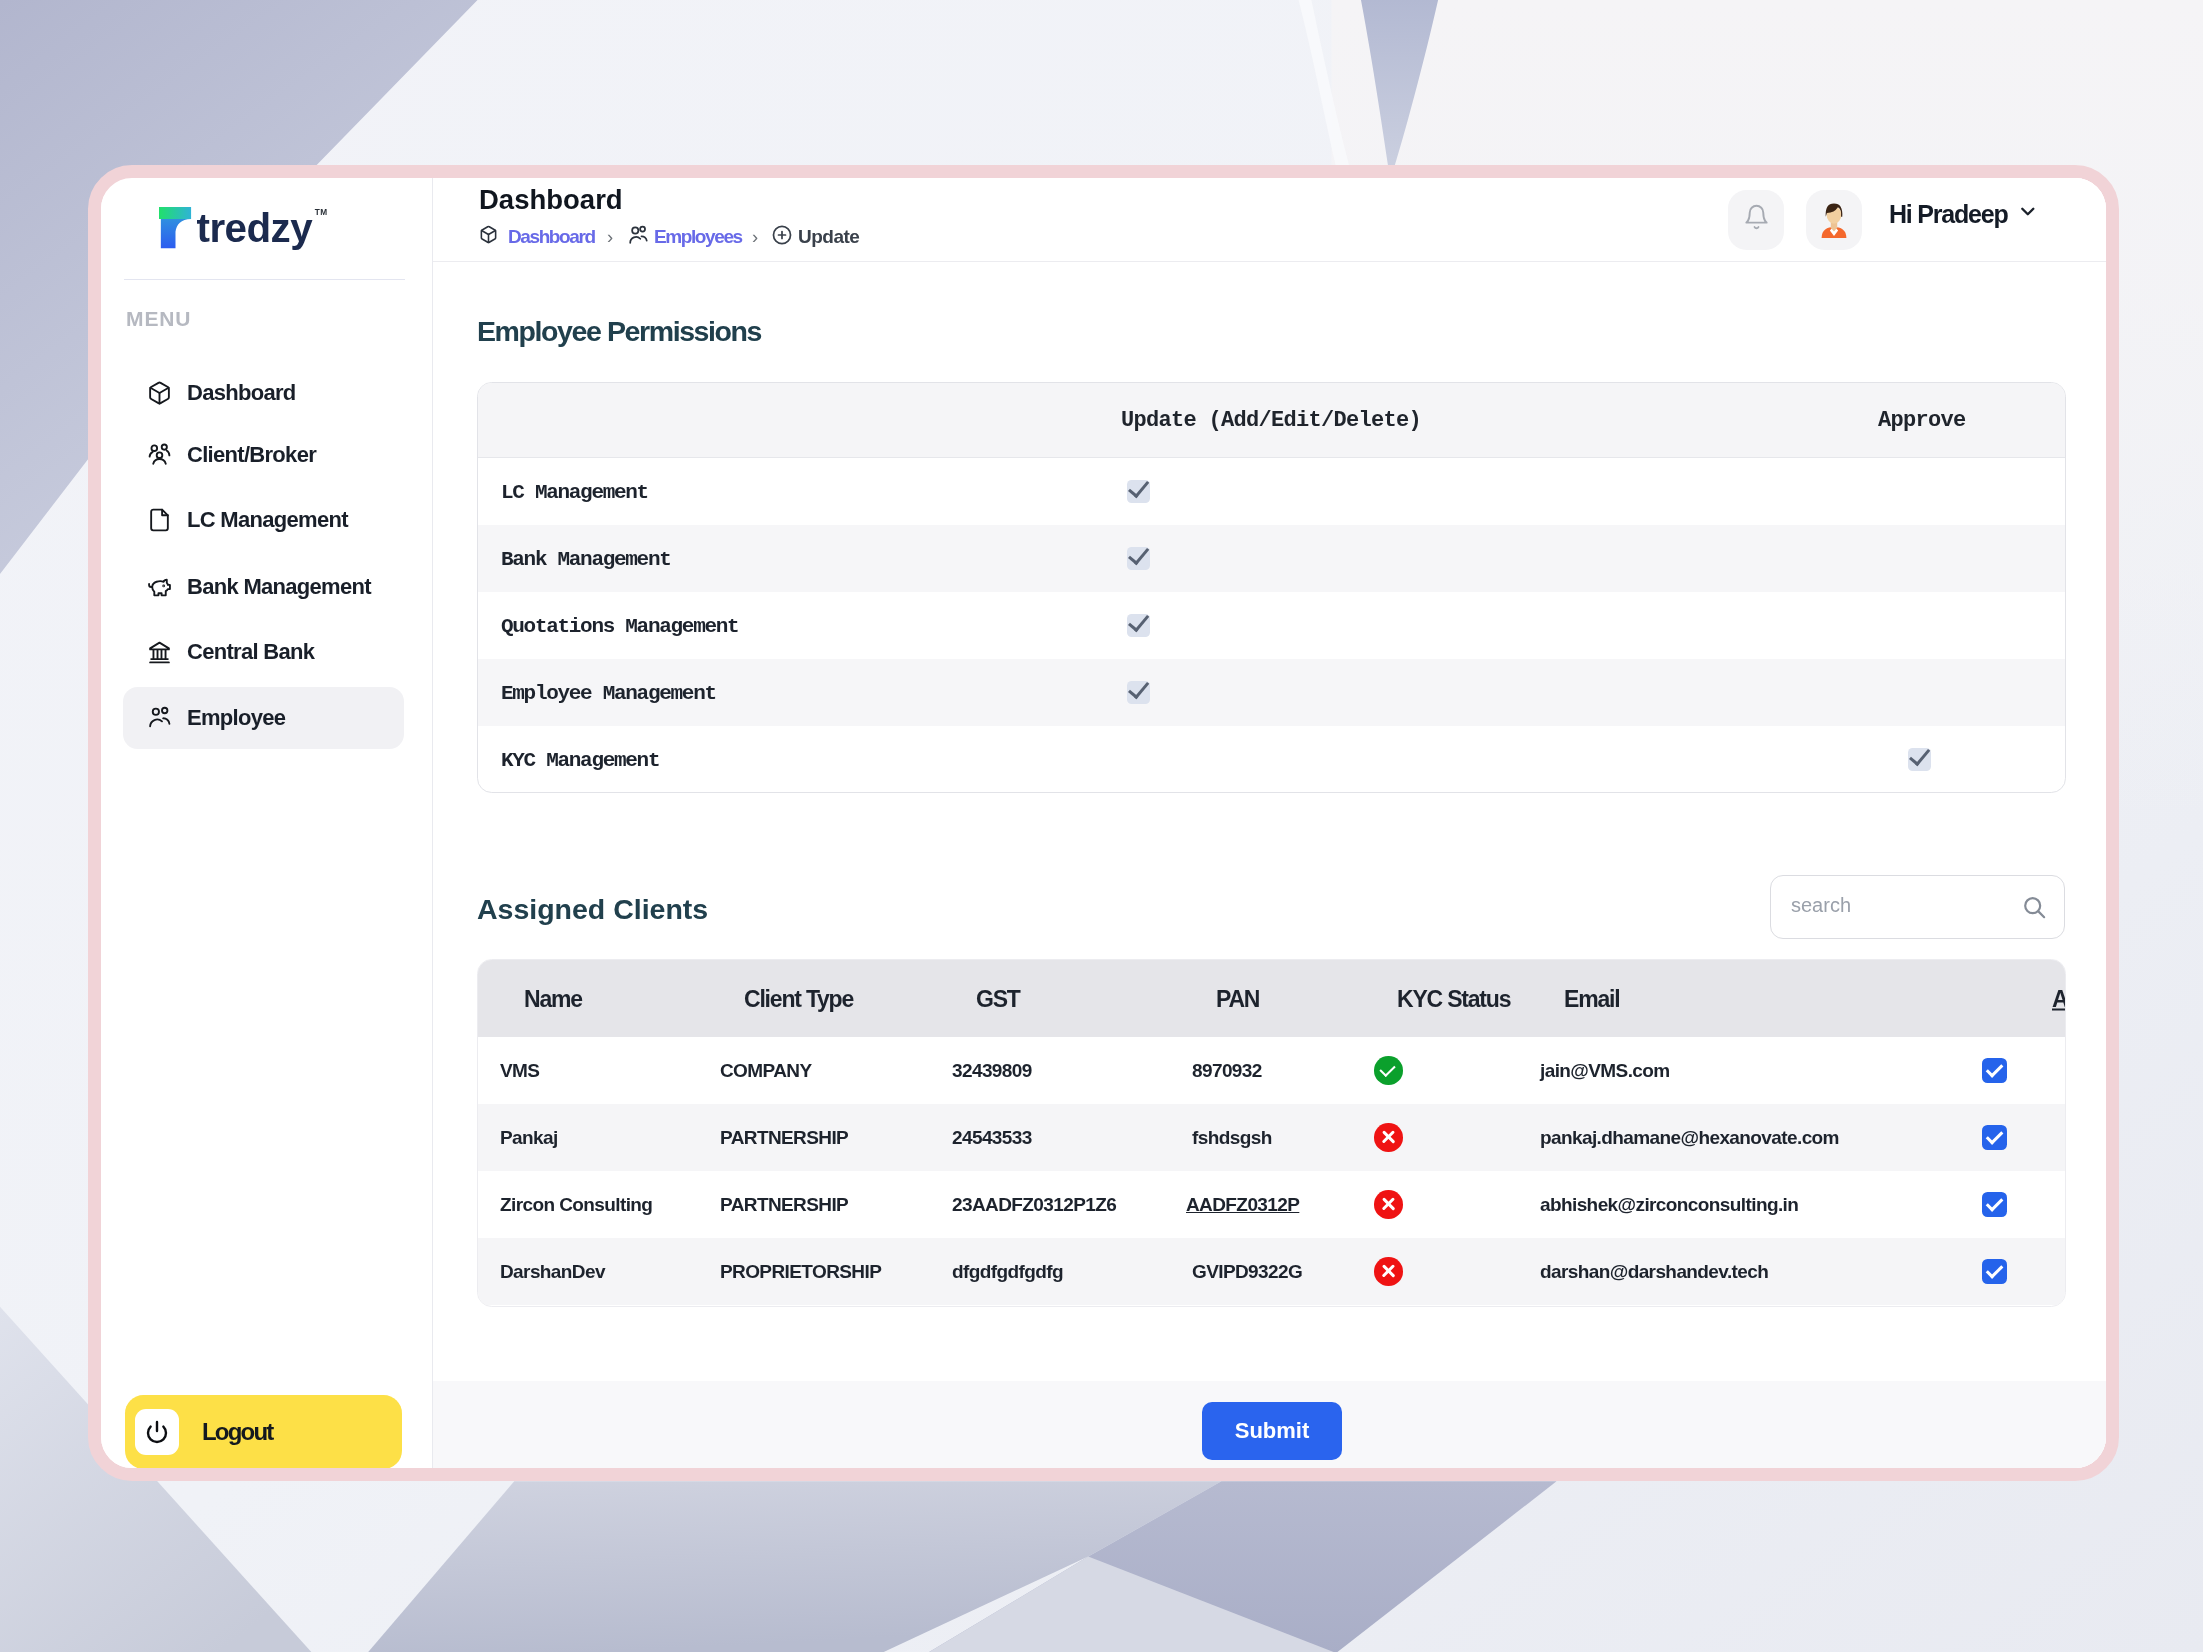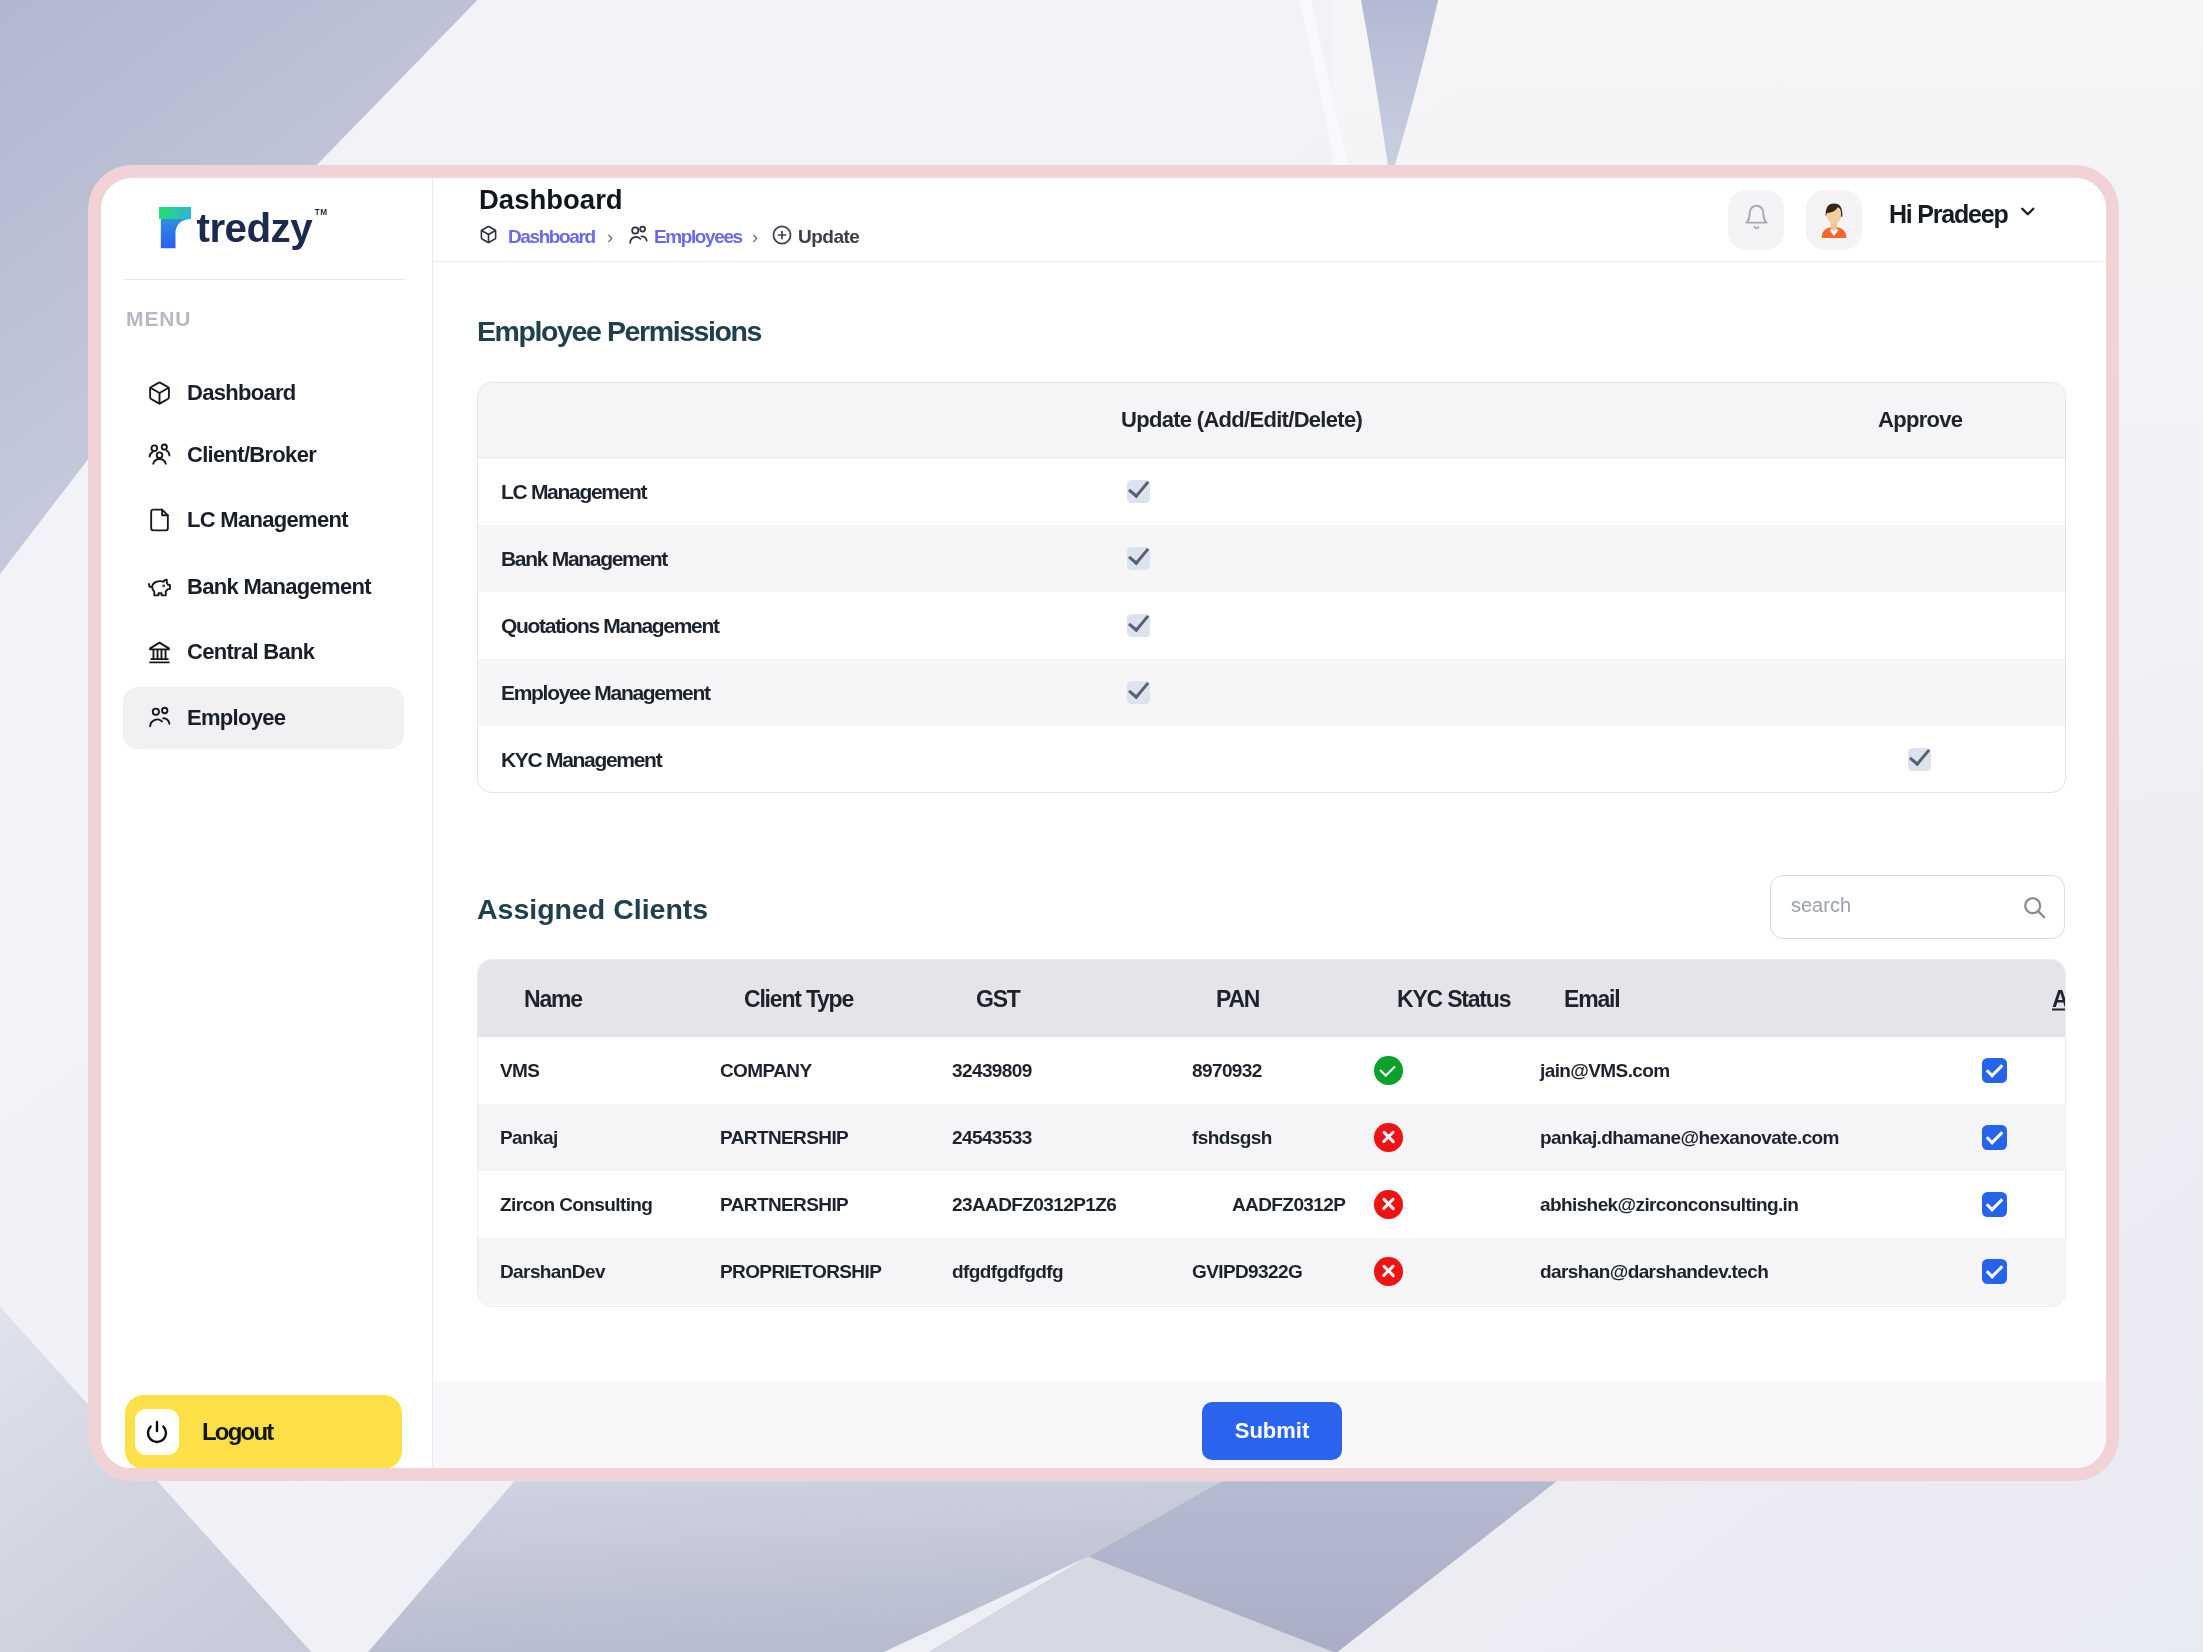--- a/index.html
+++ b/index.html
@@ -27,21 +27,21 @@
   .hdr { position:absolute; left:0; top:0; width:1674px; height:84px; border-bottom:0.9px solid #ececf0; background:#fff; }
   .hdr .title { position:absolute; left:46px; top:6.4px; font-size:27.5px; font-weight:700; color:#10161f; letter-spacing:0px; }
   .cr { position:absolute; white-space:nowrap; font-size:19px; font-weight:700; letter-spacing:-1.4px; }
   .cr.purple { color:#686ae8; }
   .cr.dark { color:#3a414b; letter-spacing:-0.5px; }
   .cr.sep { color:#6d7278; font-size:18.4px; font-weight:400; letter-spacing:0; }
   .iconbox { position:absolute; top:12px; width:56px; height:60px; border-radius:18.4px; background:#f4f4f6; }
   .hi { position:absolute; left:1456px; top:22px; font-size:25px; font-weight:700; letter-spacing:-1.2px; color:#141b26; white-space:nowrap; }
   
   .h2 { position:absolute; font-weight:700; color:#21404d; }
-  .ptable { position:absolute; left:44px; top:204px; width:1589px; height:411px; border:0.9px solid #e2e3e8; border-radius:14.7px; background:#fff; overflow:hidden; }
+  .ptable { position:absolute; left:44px; top:204px; width:1589px; height:411px; border:0.9px solid #e2e3e8; border-radius:14.7px; background:#fff; overflow:hidden;font-family:Liberation Mono, monospace; }
   .ptable .phead { position:absolute; left:0; top:0; width:100%; height:75px; background:#f5f5f7; border-bottom:0.9px solid #e6e7eb; }
   .phl { position:absolute; top:50%; transform:translateY(-50%); font-size:22px; font-weight:700; letter-spacing:-0.7px; color:#1f242c; white-space:nowrap; }
   .prow { position:absolute; left:0; width:100%; height:67px; }
   .prow.alt { background:#f6f6f8; }
   .prow .plbl { position:absolute; left:23px; top:50%; transform:translateY(-50%); font-size:21px; font-weight:700; letter-spacing:-1.3px; color:#1d232d; white-space:nowrap; }
   .chk { position:absolute; width:23px; height:23px; background:#dce2ee; border-radius:4.6px; }
   .chk::after { content:""; position:absolute; left:6.4px; top:-2.8px; width:8.3px; height:17.4px;
                 border:solid #576172; border-width:0 3px 3px 0; transform:rotate(40deg); }
   .bluechk { position:absolute; width:25px; height:25px; background:#2563eb; border-radius:5.5px; }
   .bluechk::after { content:""; position:absolute; left:8.3px; top:2.8px; width:6.4px; height:13px;
@@ -317,21 +317,21 @@
           <span class="cell" style="left:474px;">24543533</span>
           <span class="cell" style="left:714px;">fshdsgsh</span>
           <span class="circ r" style="left:896px; top:19px;"></span>
           <span class="cell" style="left:1062px;">pankaj.dhamane@hexanovate.com</span>
           <span class="bluechk" style="left:1504px; top:21px;"></span>
         </div>
         <div class="crow" style="top:211px;">
           <span class="cell" style="left:22px;">Zircon Consulting</span>
           <span class="cell" style="left:242px;">PARTNERSHIP</span>
           <span class="cell" style="left:474px;">23AADFZ0312P1Z6</span>
-          <span class="cell" style="left:754px;">AADFZ0312P</span>
+          <span class="cell" style="left:708px;text-decoration:underline;">AADFZ0312P</span>
           <span class="circ r" style="left:896px; top:19px;"></span>
           <span class="cell" style="left:1062px;">abhishek@zirconconsulting.in</span>
           <span class="bluechk" style="left:1504px; top:21px;"></span>
         </div>
         <div class="crow alt" style="top:278px;">
           <span class="cell" style="left:22px;">DarshanDev</span>
           <span class="cell" style="left:242px;">PROPRIETORSHIP</span>
           <span class="cell" style="left:474px;">dfgdfgdfgdfg</span>
           <span class="cell" style="left:714px;">GVIPD9322G</span>
           <span class="circ r" style="left:896px; top:19px;"></span>

